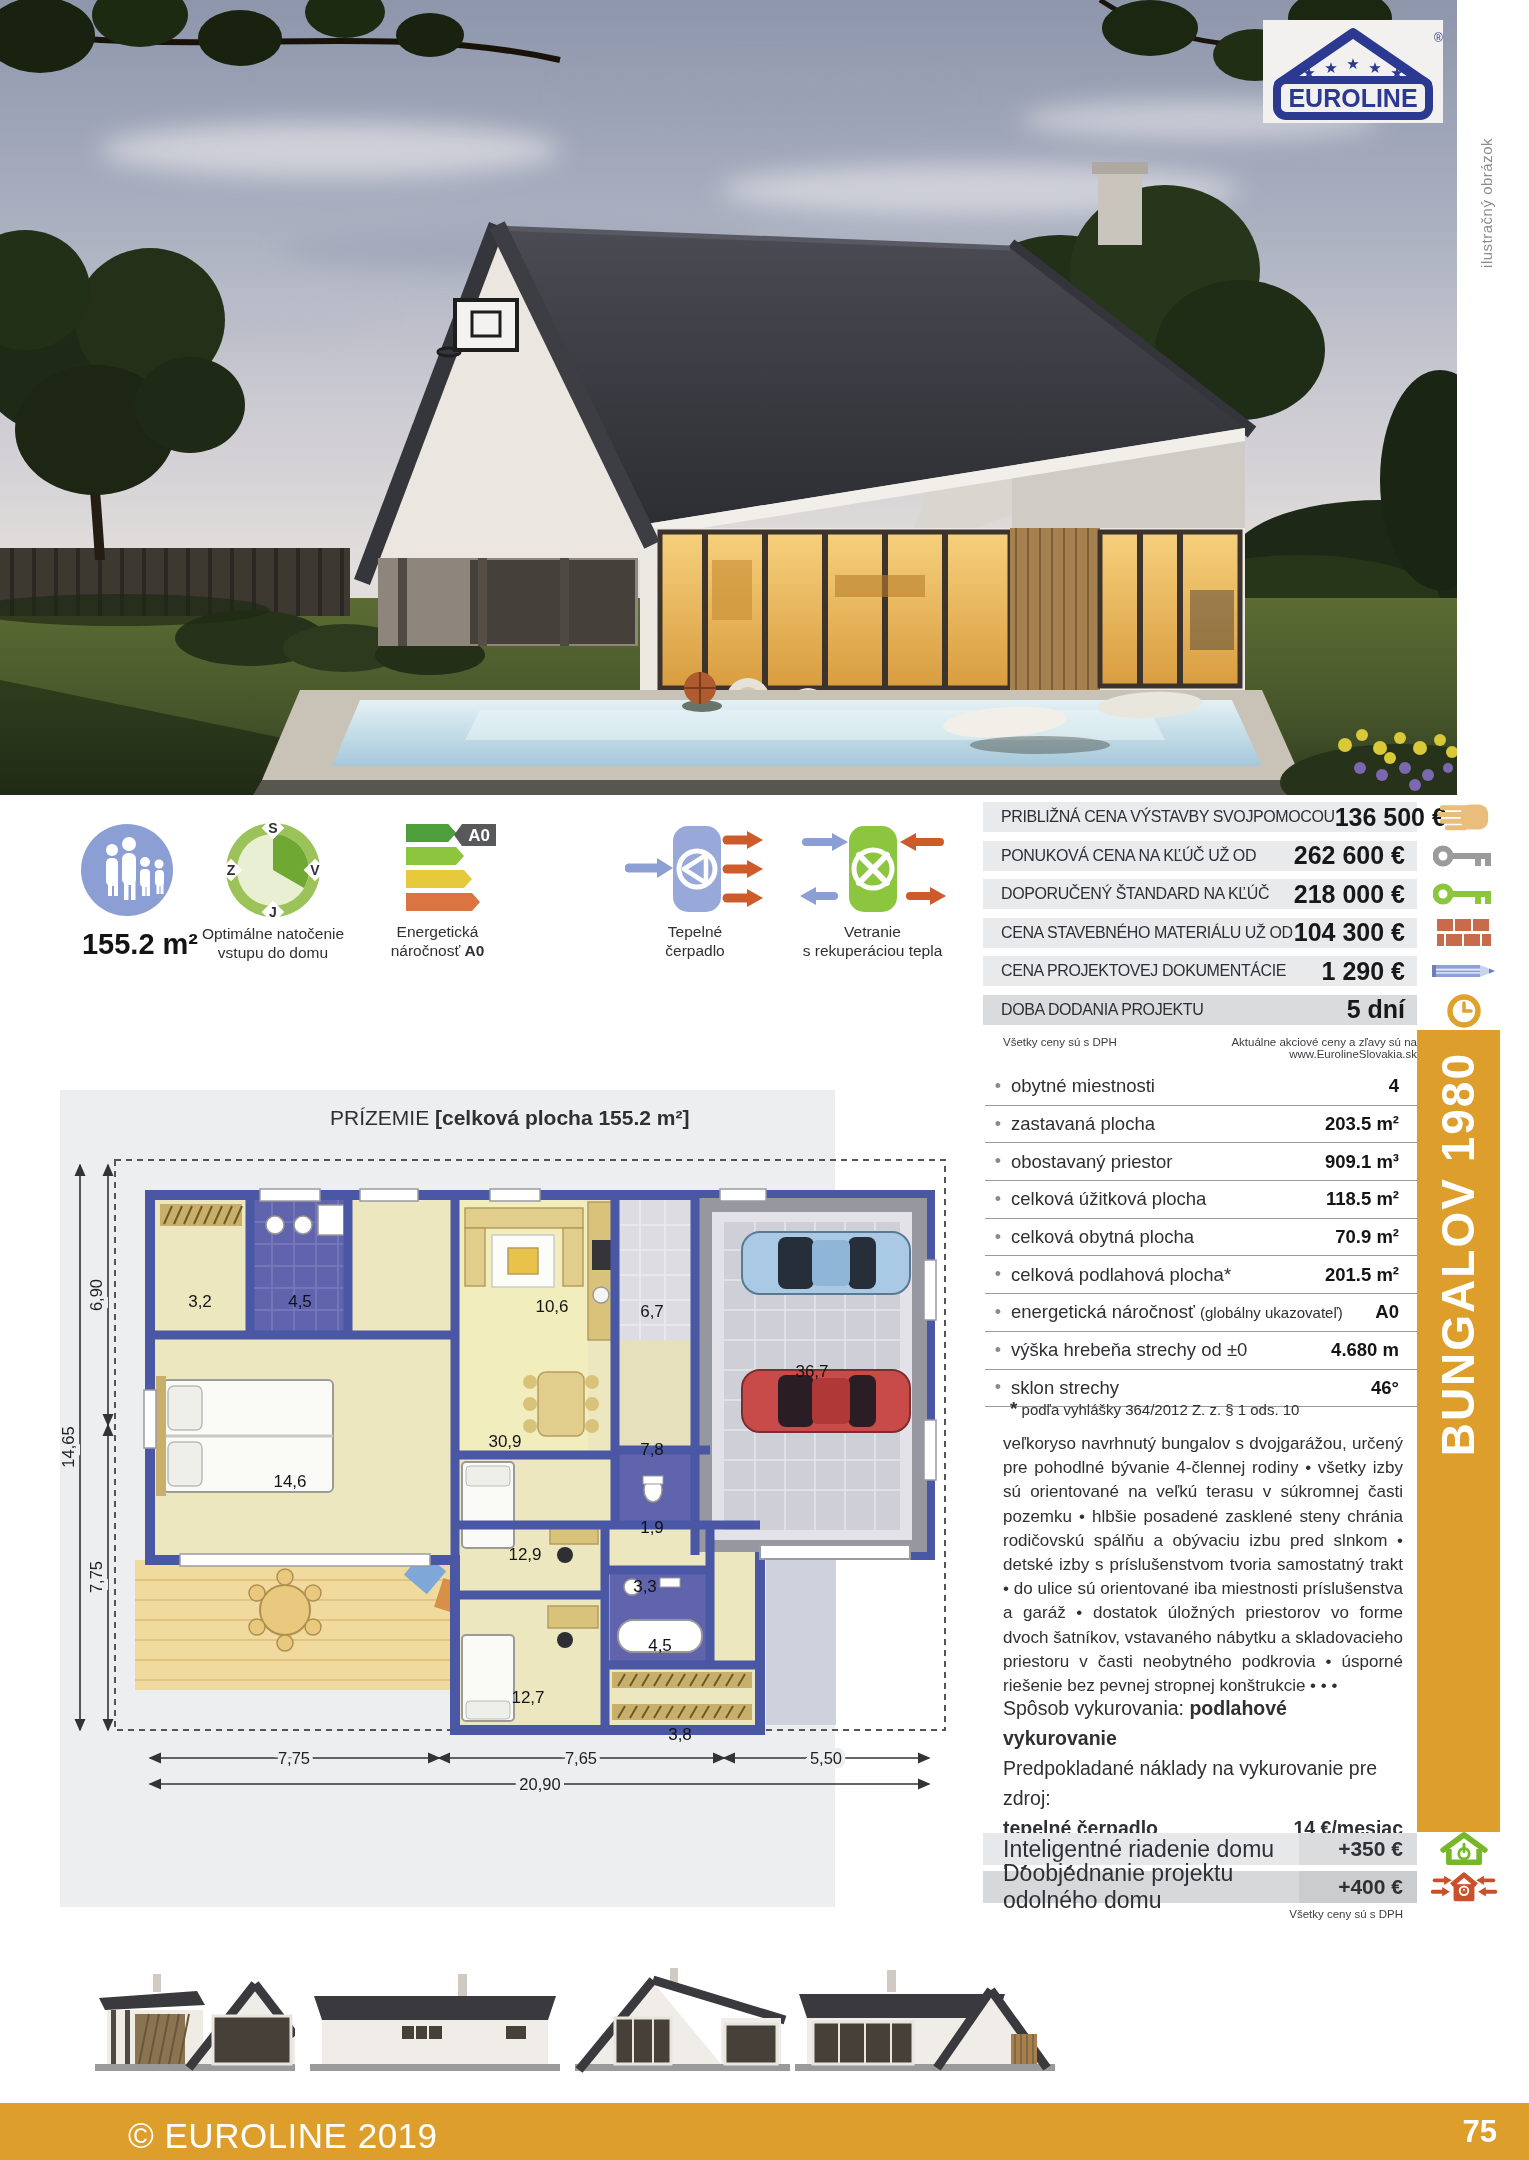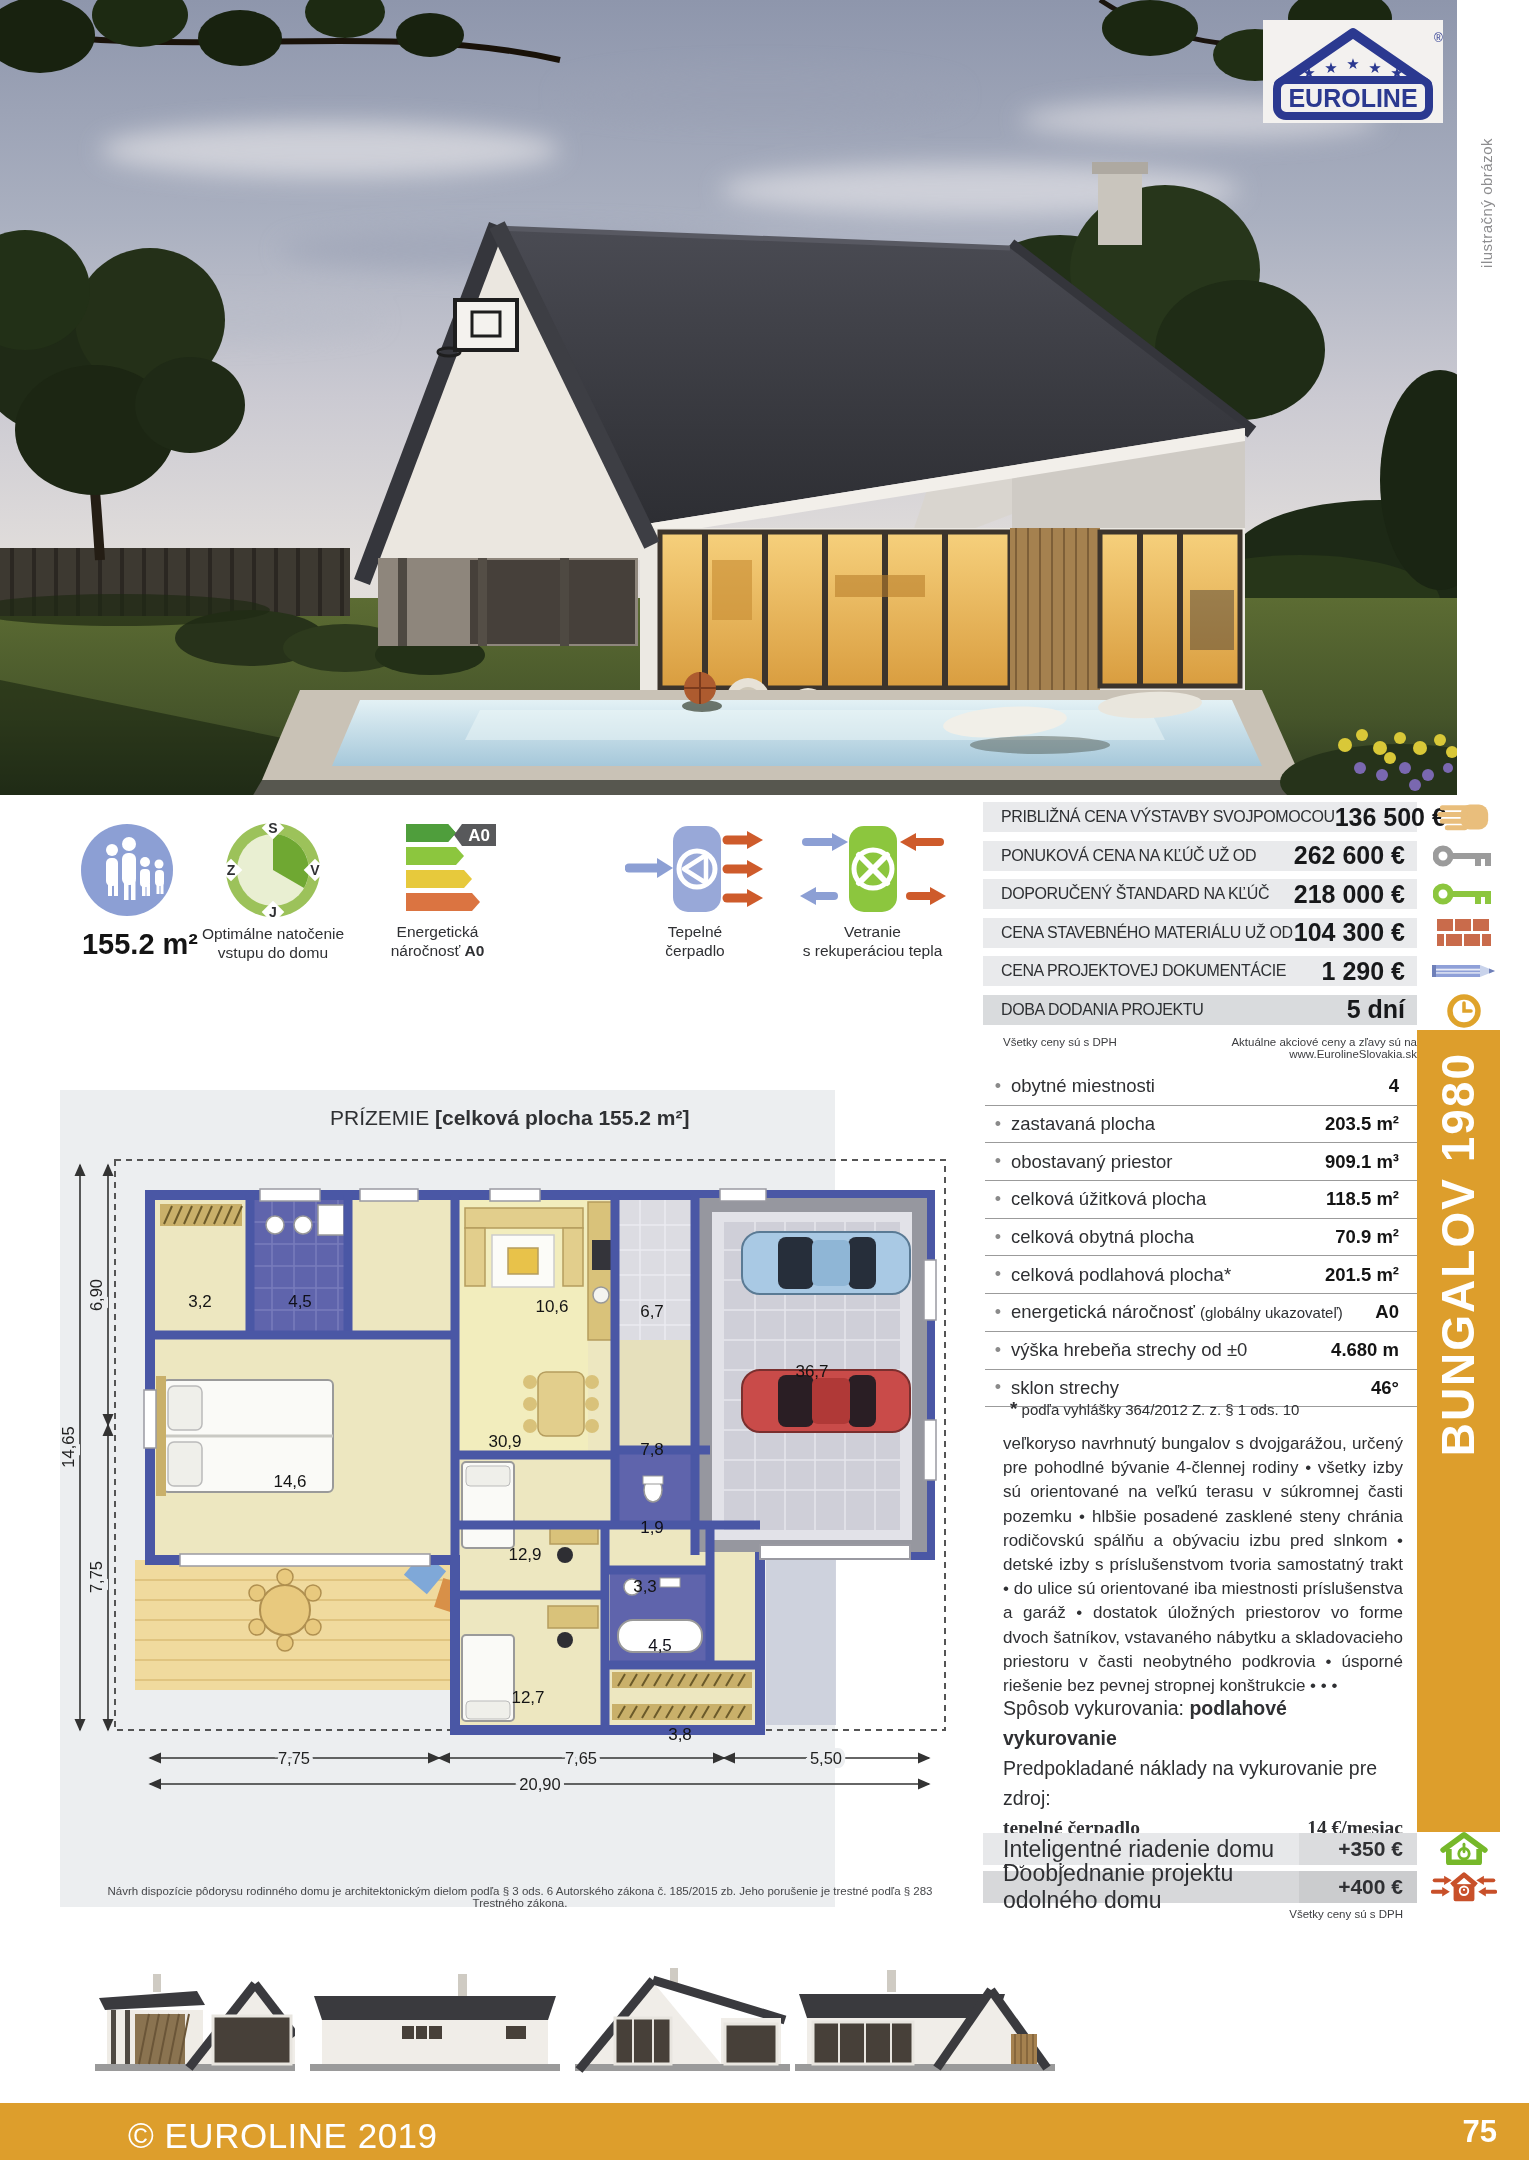--- a/index.html
+++ b/index.html
@@ -41,21 +41,21 @@
   .spec-label small{font-size:15px;}
   .spec-value{font-size:18.5px;font-weight:bold;color:#141414;padding-right:18px;white-space:nowrap;}
   .footnote{left:1010px;top:1398px;font-size:15px;color:#2f3033;}
   .footnote b{font-size:19px;}
 
   
   .desc{left:1003px;top:1432px;width:400px;font-size:17px;line-height:24.2px;text-align:justify;color:#2f3033;}
 
   
   .heating{left:1003px;top:1693px;width:400px;font-size:19.5px;line-height:30px;color:#2f3033;}
-  .heat-row{display:flex;justify-content:space-between;font-weight:bold;font-family:Liberation Serif, serif;}
+  .heat-row{display:flex;justify-content:space-between;font-weight:bold;}
 
   
   .addon-row{left:983px;width:434px;height:32px;display:flex;align-items:stretch;}
   .addon-row .al{flex:1;display:flex;align-items:center;padding-left:20px;font-size:23px;}
   .addon-row .av{width:104px;display:flex;align-items:center;justify-content:flex-end;
                  padding-right:14px;font-size:21px;font-weight:bold;}
   .addon-icon{left:1428px;width:72px;height:34px;display:flex;align-items:center;justify-content:center;}
 
   
   .plan-panel{left:60px;top:1090px;width:775px;height:817px;background:#ECEEF0;}
@@ -836,21 +836,20 @@
     <span class="room-label" style="left:752px;top:282px;">36,7</span>
     <span class="room-label" style="left:445px;top:352px;">30,9</span>
     <span class="room-label" style="left:592px;top:360px;">7,8</span>
     <span class="room-label" style="left:465px;top:465px;">12,9</span>
     <span class="room-label" style="left:585px;top:497px;">3,3</span>
     <span class="room-label" style="left:592px;top:438px;color:#10101a;">1,9</span>
     <span class="room-label" style="left:600px;top:556px;color:#10101a;">4,5</span>
     <span class="room-label" style="left:468px;top:608px;">12,7</span>
     <span class="room-label" style="left:620px;top:645px;text-align:center;">3,8</span>
 
-    <div class="ab legal">Návrh dispozície pôdorysu rodinného domu je architektonickým dielom podľa § 3 ods. 6 Autorského zákona č. 185/2015 zb. Jeho porušenie je trestné podľa § 283 Trestného zákona.</div>
   </div>
 
   <div class="ab elev" style="left:95px;width:200px;">
     <svg width="200" height="120" viewBox="0 0 200 120">
       <rect x="0" y="106" width="200" height="7" fill="#9a9a9a"></rect>
       <rect x="58" y="16" width="8" height="18" fill="#cfcbc3"></rect>
       <polygon points="4,40 102,33 110,47 10,52" fill="#3a3a3e"></polygon>
       <rect x="12" y="52" width="96" height="54" fill="#efece6"></rect>
       <rect x="40" y="56" width="50" height="50" fill="#8a7350"></rect>
       <path d="M44,106 l10,-50 M54,106 l10,-50 M64,106 l10,-50 M74,106 l10,-50 M84,106 l10,-50" stroke="#6b5638" stroke-width="2"></path>

